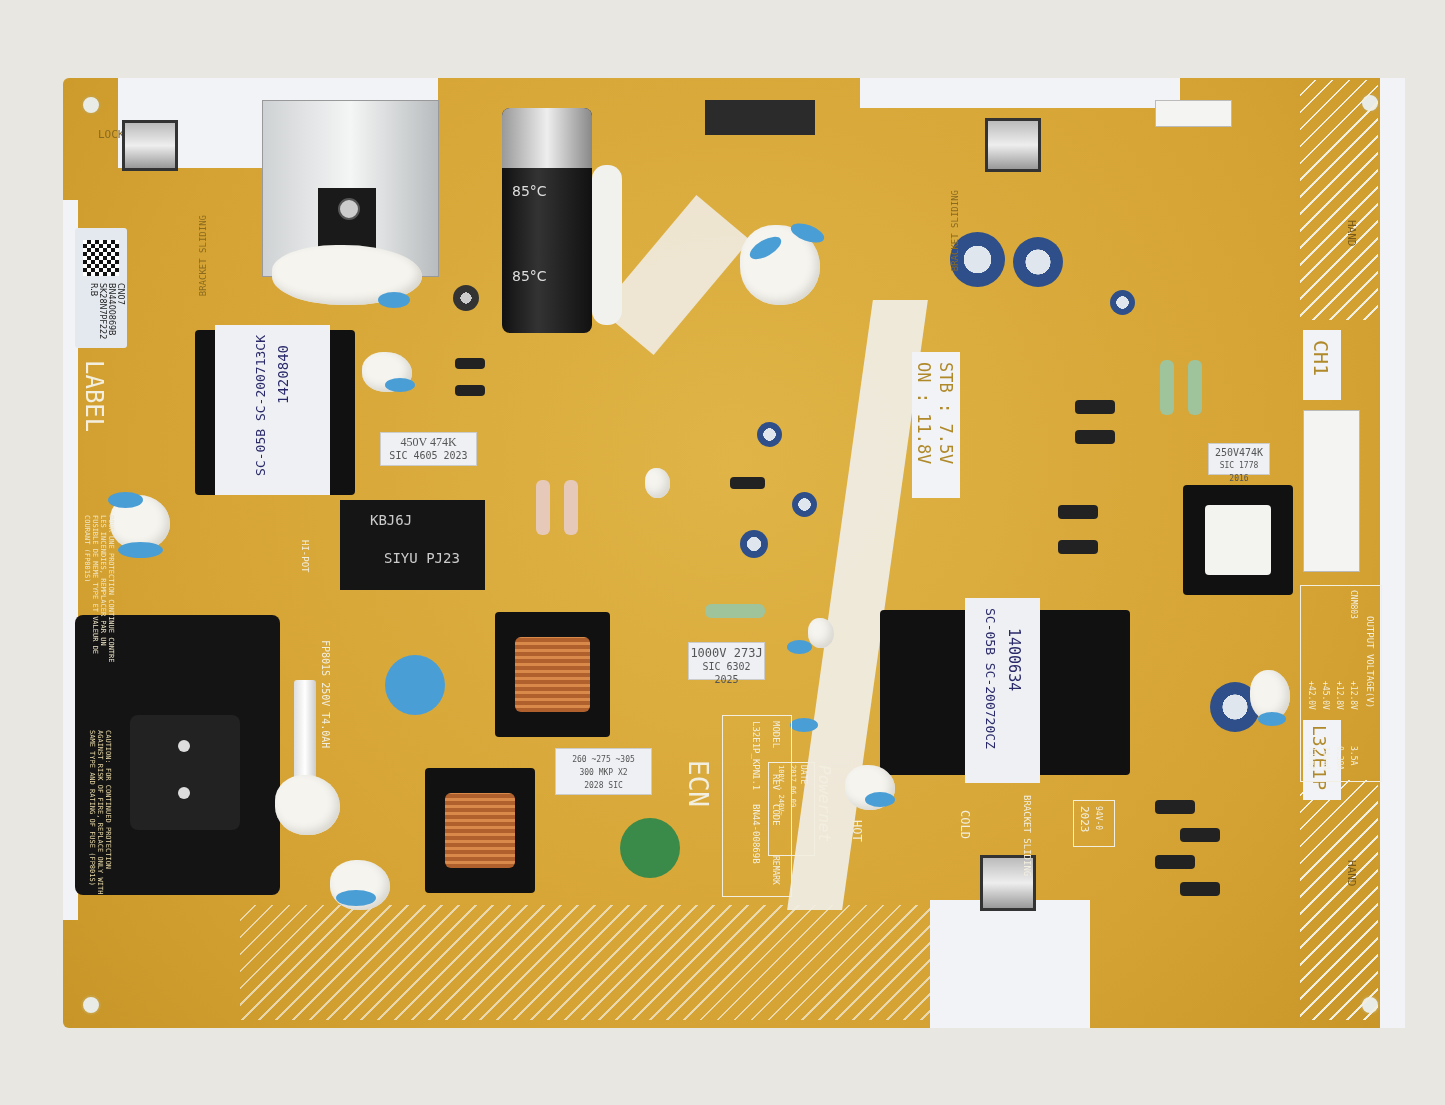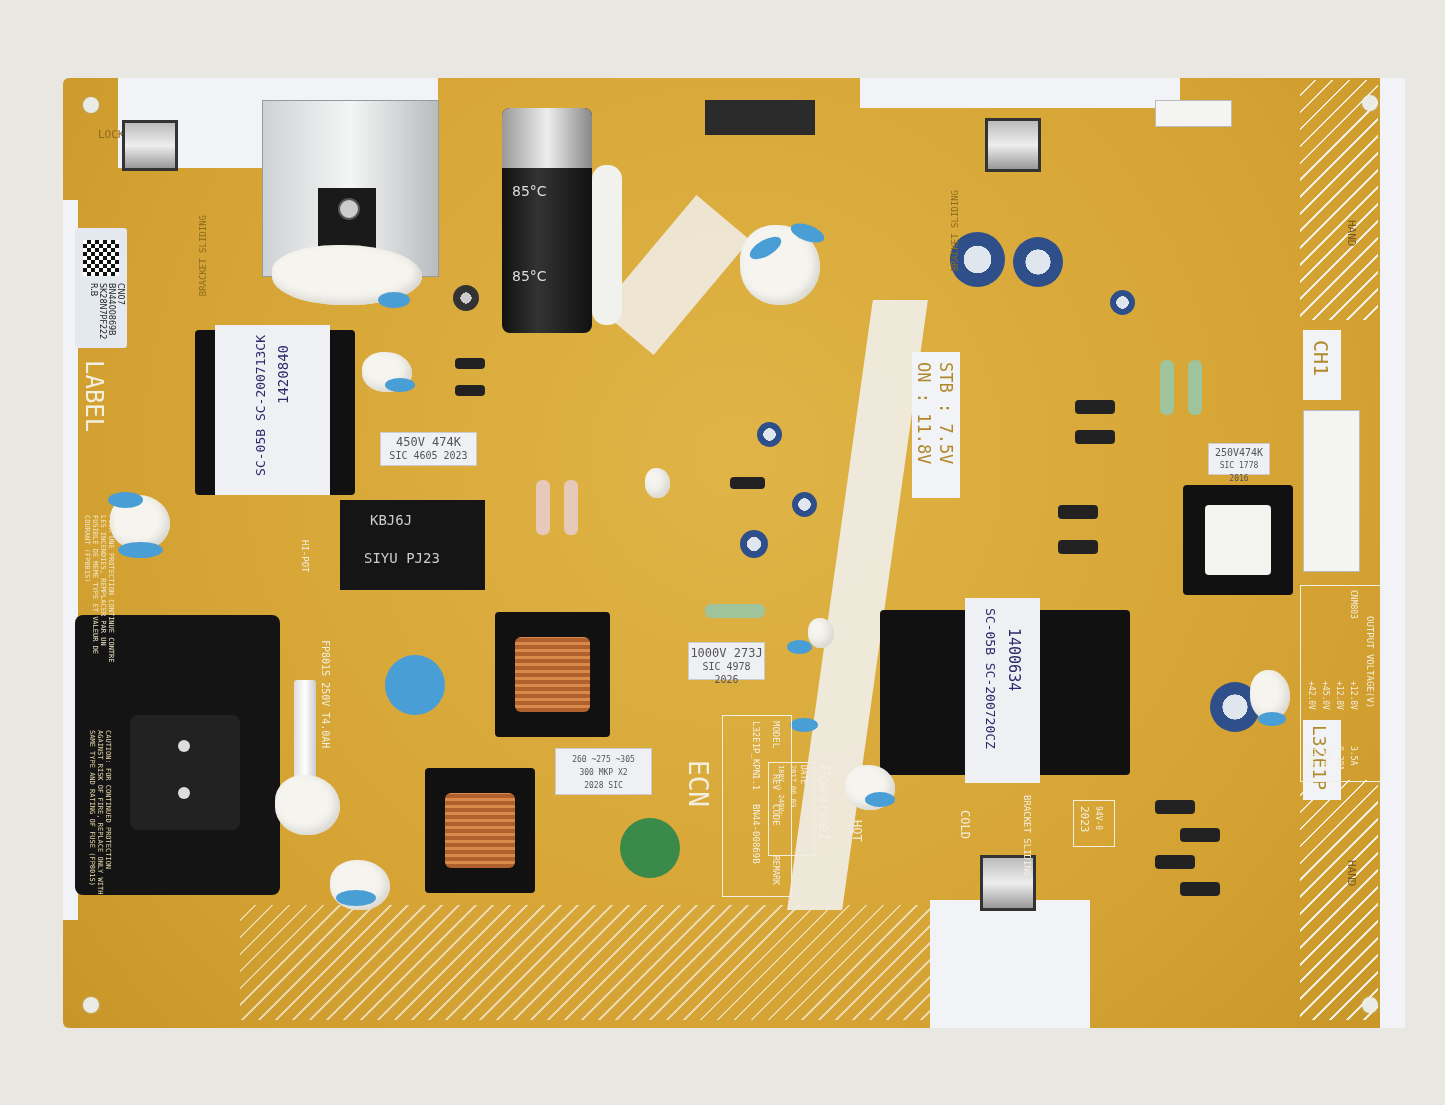--- a/index.html
+++ b/index.html
@@ -72,40 +72,40 @@
 </div>
 <div class="abs" style="left:592px;top:165px;width:30px;height:160px;background:#f1f1ee;border-radius:14px;"></div>
 
 <div class="abs xfmr" style="left:195px;top:330px;width:160px;height:165px;"></div>
 <div class="abs label" style="left:215px;top:325px;width:115px;height:170px;">
   <div class="abs vert" style="left:60px;top:20px;transform:rotate(180deg);font-size:14px;">1420840</div>
   <div class="abs vert" style="left:38px;top:10px;transform:rotate(180deg);font-size:13px;">SC-05B SC-200713CK</div>
 </div>
 
 <div class="abs film" style="left:380px;top:432px;width:95px;height:32px;">
-  <div style="font-size:12px;margin-top:3px;">450V 474K</div>
+  <div style="font-size:12px;margin-top:3px;font-family:Liberation Serif, serif;">450V 474K</div>
   <div>SIC 4605 2023</div>
 </div>
 <div class="abs film" style="left:688px;top:642px;width:75px;height:36px;">
   <div style="font-size:12px;margin-top:4px;">1000V 273J</div>
-  <div>SIC 4978 2026</div>
+  <div>SIC 6302 2025</div>
 </div>
 <div class="abs film" style="left:1208px;top:443px;width:60px;height:30px;">
   <div style="margin-top:2px;">250V474K</div>
   <div style="font-size:8px;">SIC 1778 2016</div>
 </div>
 <div class="abs film" style="left:555px;top:748px;width:95px;height:45px;font-size:8px;">
   <div style="margin-top:4px;">260 ~275 ~305</div>
   <div>300 MKP X2</div>
   <div>2028 SIC</div>
 </div>
 
 <div class="abs" style="left:340px;top:500px;width:145px;height:90px;background:#151515;">
   <div class="abs" style="left:30px;top:12px;color:#ccc;font-size:14px;font-family:'DejaVu Sans Mono',monospace;">KBJ6J</div>
-  <div class="abs" style="left:24px;top:50px;color:#ccc;font-size:14px;font-family:'DejaVu Sans Mono',monospace;">SIYU PJ23</div>
+  <div class="abs" style="left:44px;top:50px;color:#ccc;font-size:14px;font-family:'DejaVu Sans Mono',monospace;">SIYU PJ23</div>
 </div>
 
 <div class="abs" style="left:75px;top:615px;width:205px;height:280px;background:#141414;border-radius:8px;">
   <div class="abs" style="left:55px;top:100px;width:110px;height:115px;background:#222;border-radius:8px;">
     <div class="abs" style="left:48px;top:25px;width:12px;height:12px;border-radius:50%;background:#ddd;"></div>
     <div class="abs" style="left:48px;top:72px;width:12px;height:12px;border-radius:50%;background:#ddd;"></div>
   </div>
 </div>
 
 <div class="abs" style="left:294px;top:680px;width:22px;height:105px;background:linear-gradient(90deg,#ddd,#fff,#ccc);border-radius:3px;"></div>

